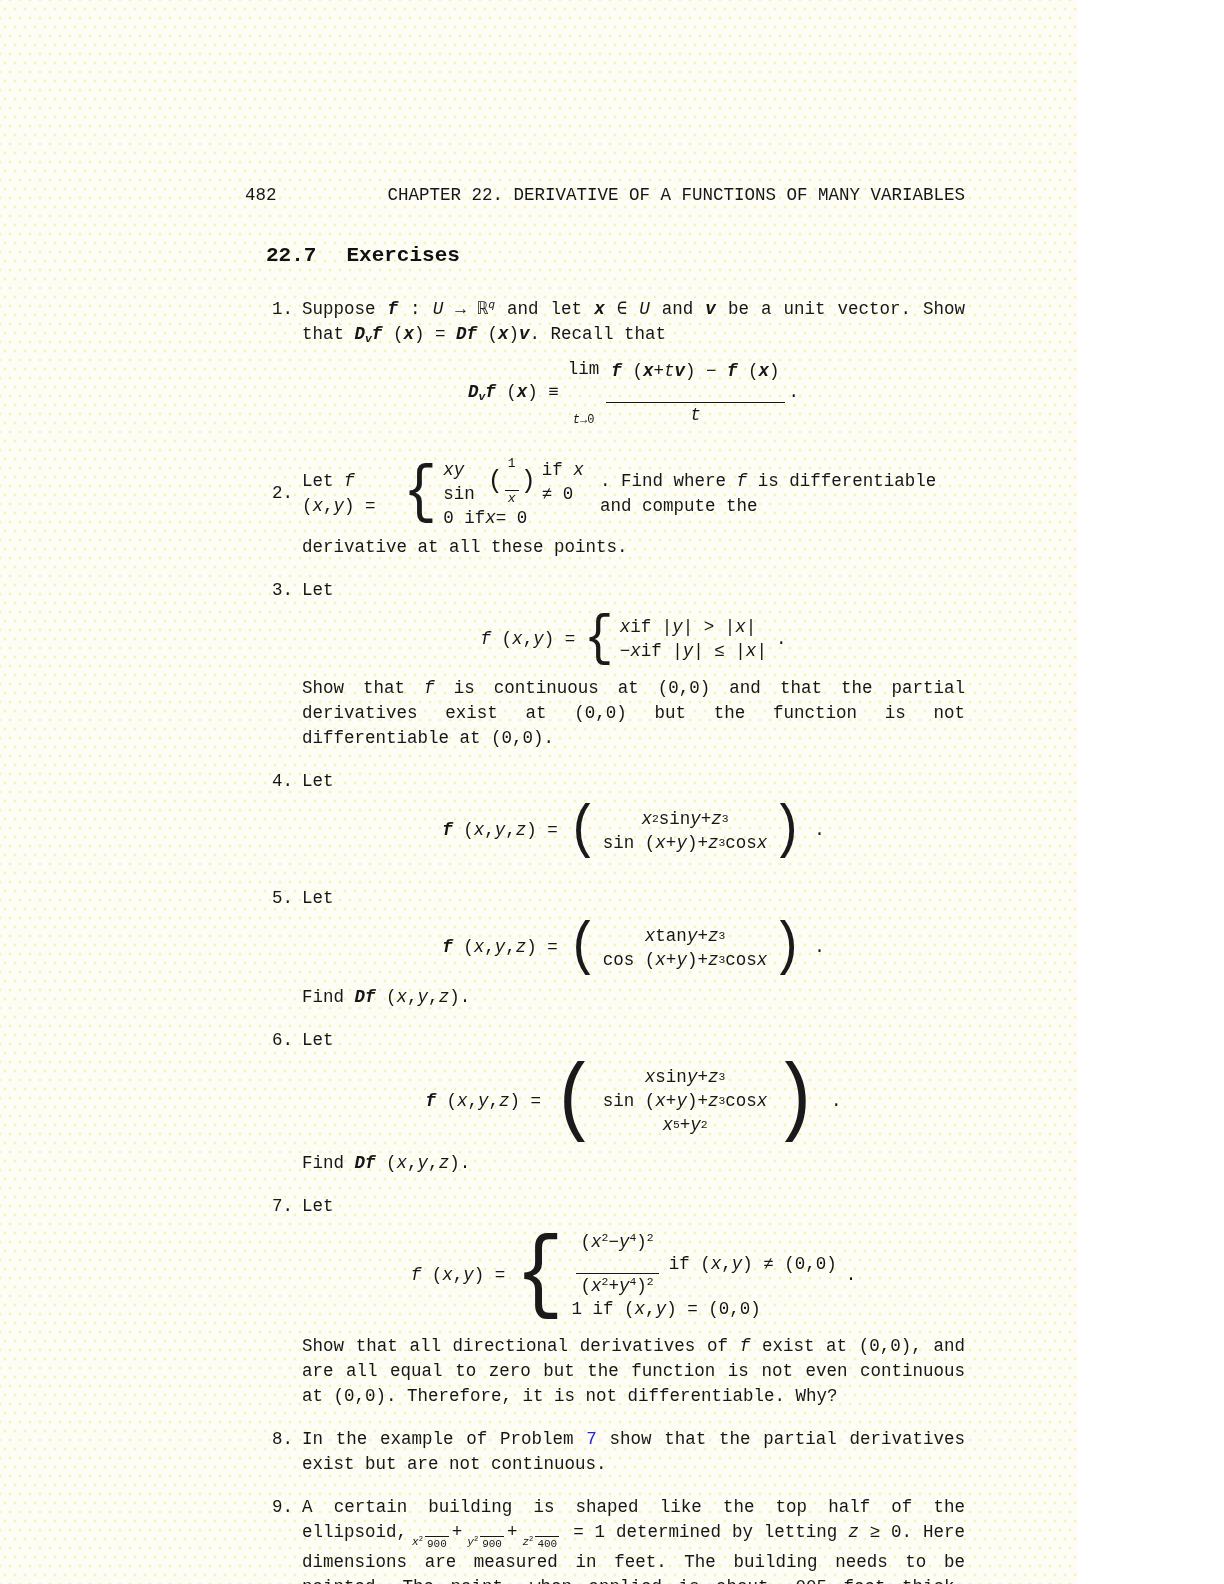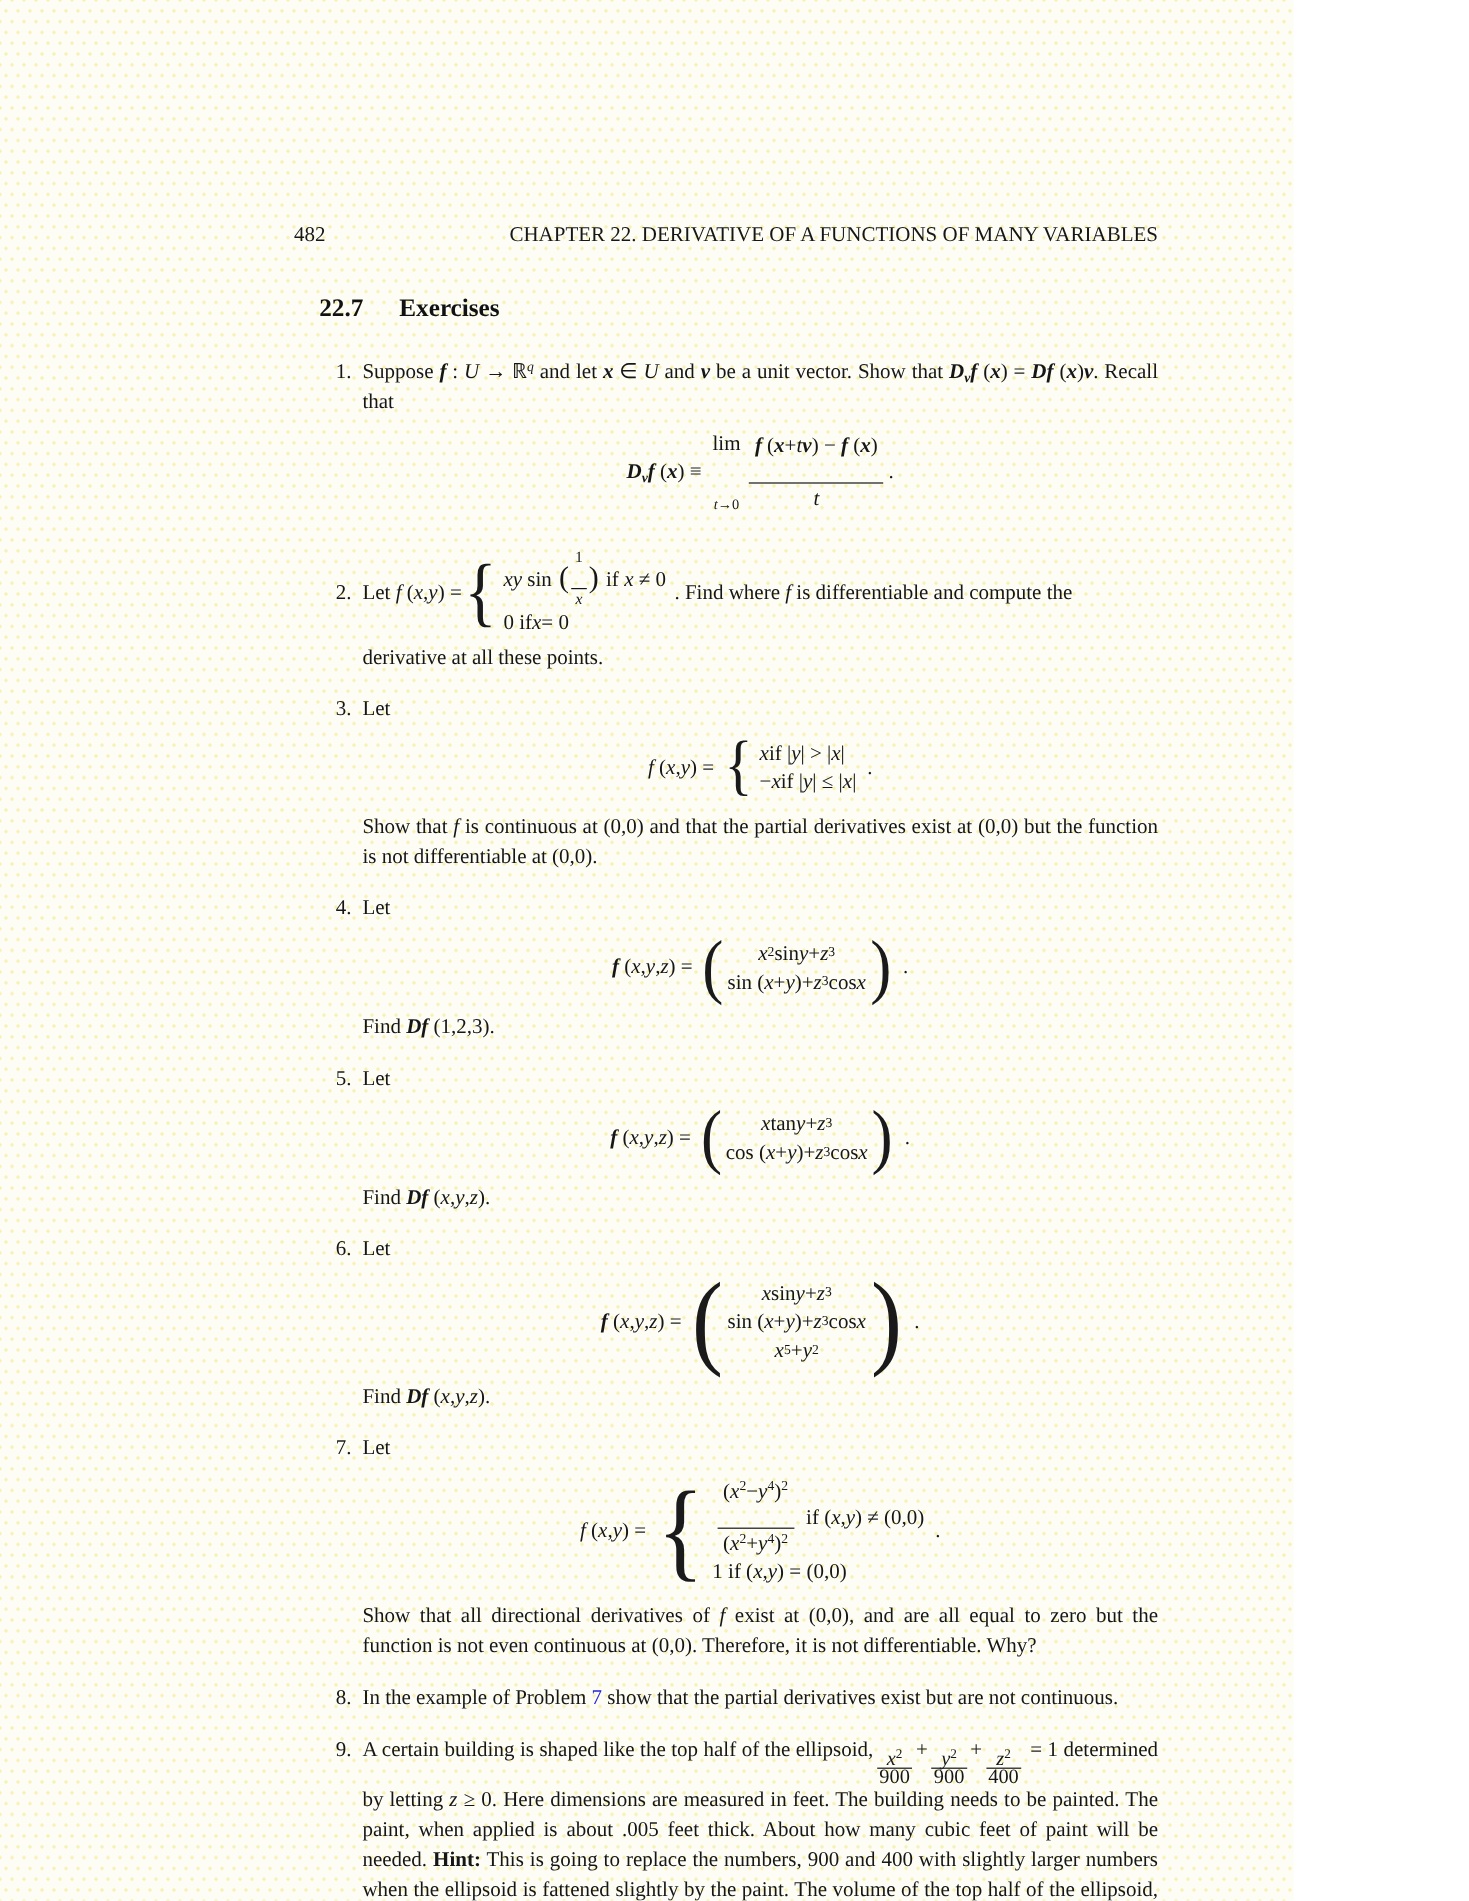--- a/index.html
+++ b/index.html
@@ -6,21 +6,21 @@
   html,body { background:#ffffff; }
   .page {
     position:relative; width:1078px; height:1584px; overflow:hidden;
     background-color:#fdfdf6;
     background-image:
       radial-gradient(circle, #f7f1b4 1.1px, rgba(255,255,255,0) 1.7px),
       radial-gradient(circle, #f7f1b4 1.1px, rgba(255,255,255,0) 1.7px);
     background-size:10px 18px, 10px 18px;
     background-position:0 0, 5px 9px;
     color:#161616;
-    font-family:Liberation Serif, serif;
+    font-family:Liberation Mono, monospace;
     font-size:17.5px; line-height:25px;
   }
   .content { position:absolute; left:245px; top:183px; width:720px; }
   .pagehead { display:flex; justify-content:space-between; align-items:baseline; }
   .sechead { margin:34px 0 0 21px; font-size:21px; line-height:28px; font-weight:bold; color:#111; }
   .sechead .secnum { margin-right:30px; }
   .items { margin-top:27px; }
   .item { display:flex; margin-bottom:18px; }
   .inum { width:48px; flex:none; text-align:right; }
   .ibody { flex:1; margin-left:9px; text-align:justify; }
@@ -29,21 +29,21 @@
   .mlhs { margin-right:7px; }
   .lim { display:inline-flex; flex-direction:column; align-items:center; margin:0 3px 0 2px;gap:36px; }
   .lim .ltop { line-height:20px; }
   .lim .lbot { font-size:12px; line-height:11px; }
   .frac { display:inline-flex; flex-direction:column; align-items:center; margin:0 4px; vertical-align:middle;gap:18px; }
   .fnum { padding:0 5px 2px; text-align:center; line-height:22px; }
   .fden { align-self:stretch; border-top:1.4px solid #161616; padding:1px 5px 0; text-align:center; line-height:22px; }
   .fsm { font-size:13px; margin:0 2px; }
   .fsm .fnum { line-height:14px; padding:0 3px 1px; }
   .fsm .fden { line-height:14px; padding:1px 3px 0; border-top-width:1px; }
-  .sfrac { display:inline-flex; flex-direction:column; align-items:center; font-size:17px; vertical-align:-8px; margin:0 3px; }
+  .sfrac { display:inline-flex; align-items:flex-start; font-size:11px; vertical-align:-8px; margin:0 3px; }
   .sfrac .fnum { line-height:12px; padding:0 2px 1px; }
   .sfrac .fden { line-height:12px; padding:1px 2px 0; border-top-width:1px; }
   .delim { line-height:0.82; transform:scaleX(0.88); font-weight:400; color:#1a1a1a; flex:none; }
   .d56 { font-size:56px; } .d62 { font-size:64px; } .d85 { font-size:92px; }
   .d58 { font-size:60px; } .d84 { font-size:88px; }
   .stackL { display:inline-flex; flex-direction:column; align-items:flex-start; margin-left:4px; }
   .stackC { display:inline-flex; flex-direction:column; align-items:center; margin:0 2px; }
   .srow { display:inline-flex; align-items:center; line-height:24px; }
   .rowgap { margin-left:6px; }
   .mparen { font-size:25px; line-height:0; font-weight:400; }
@@ -142,21 +142,20 @@
           <div class="eq">
             <span class="mlhs"><span class="t-bi">f</span> (<span class="t-i">x</span>,<span class="t-i">y</span>,<span class="t-i">z</span>) =</span>
             <span class="delim d58">(</span>
             <span class="stackC">
               <span class="srow"><span class="t-i">x</span><span class="t-sup">2</span> sin <span class="t-i">y</span>+<span class="t-i">z</span><span class="t-sup">3</span></span>
               <span class="srow">sin (<span class="t-i">x</span>+<span class="t-i">y</span>)+<span class="t-i">z</span><span class="t-sup">3</span> cos <span class="t-i">x</span></span>
             </span>
             <span class="delim d58">)</span>
             <span class="eqperiod">.</span>
           </div>
-          <p class="ptext">Find <span class="t-bi">D</span><span class="t-bi">f</span> (1,2,3).</p>
         </div>
       </div>
 
       <div class="item">
         <div class="inum">5.</div>
         <div class="ibody">
           <p class="ptext">Let</p>
           <div class="eq">
             <span class="mlhs"><span class="t-bi">f</span> (<span class="t-i">x</span>,<span class="t-i">y</span>,<span class="t-i">z</span>) =</span>
             <span class="delim d58">(</span>

